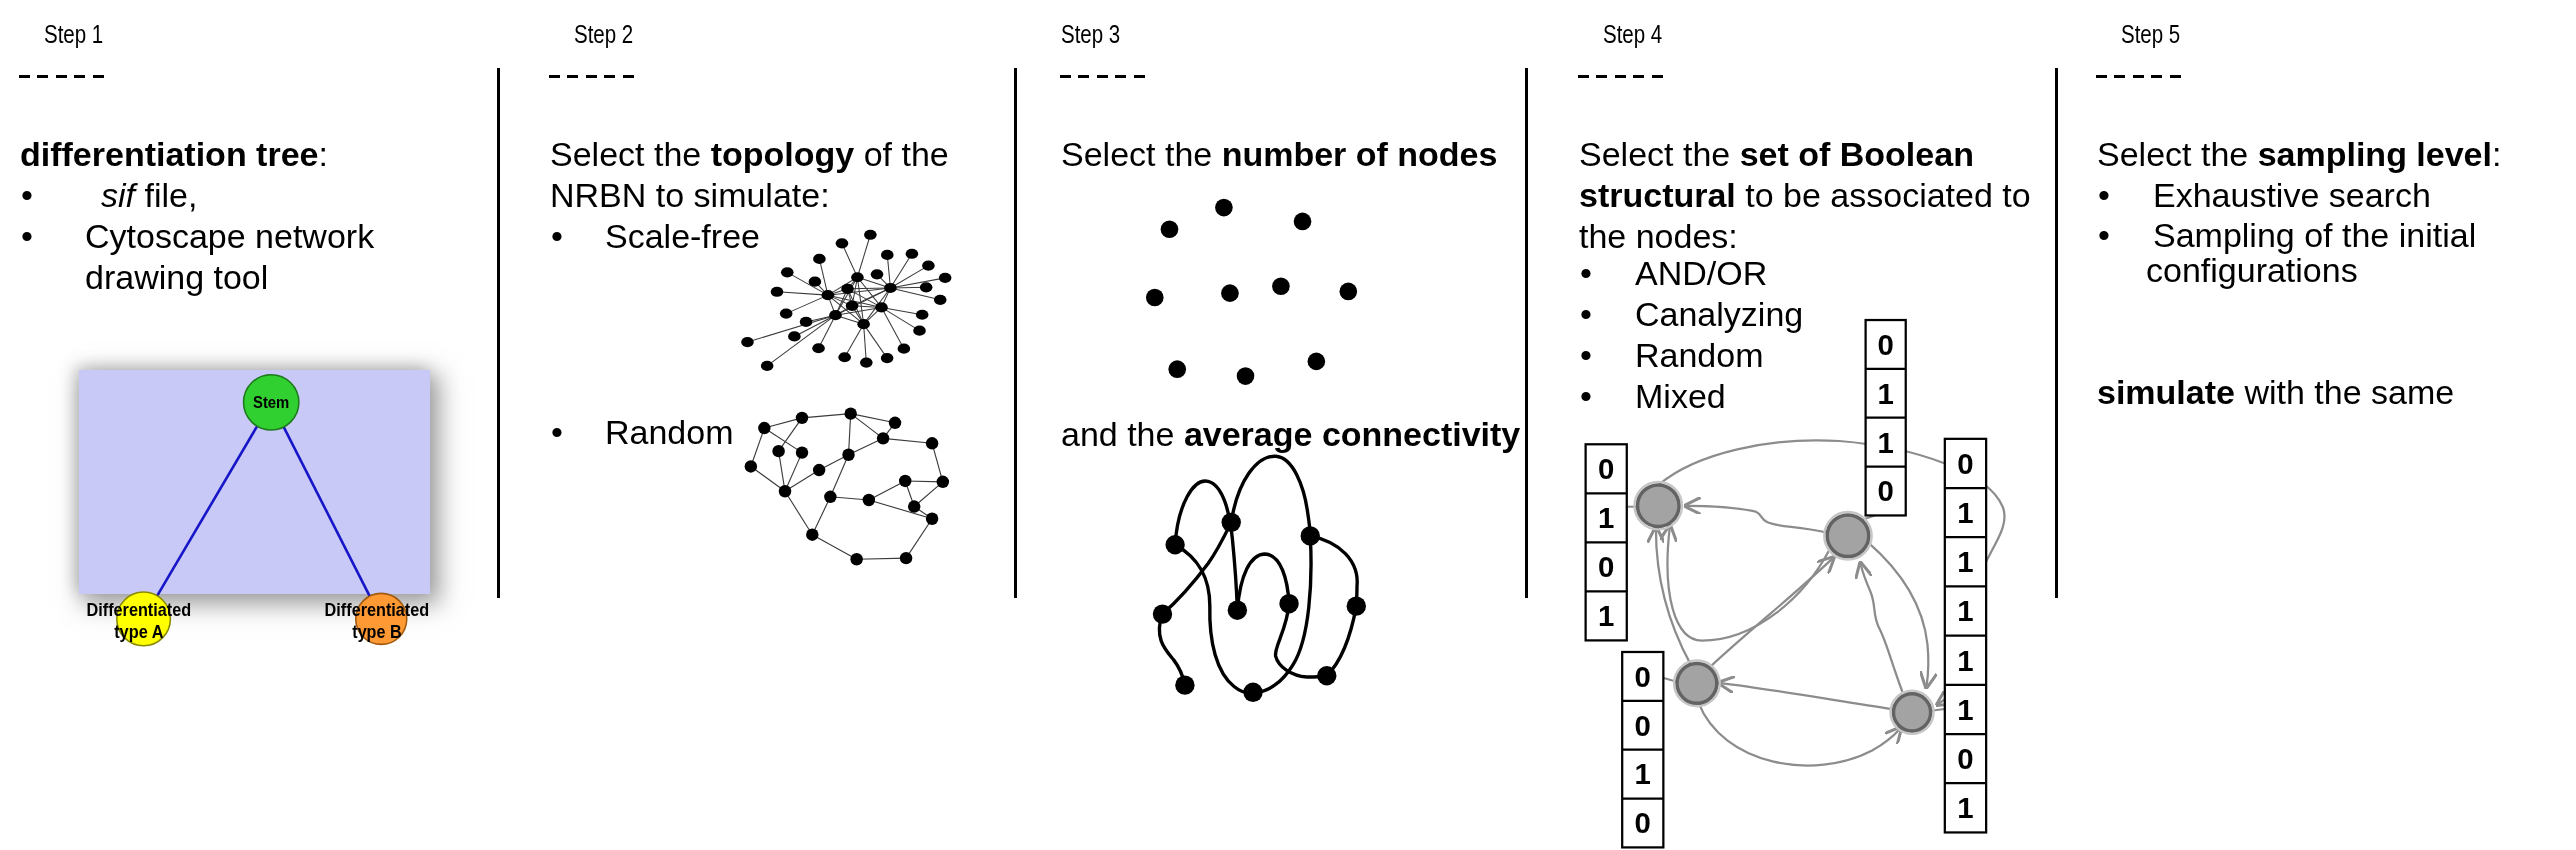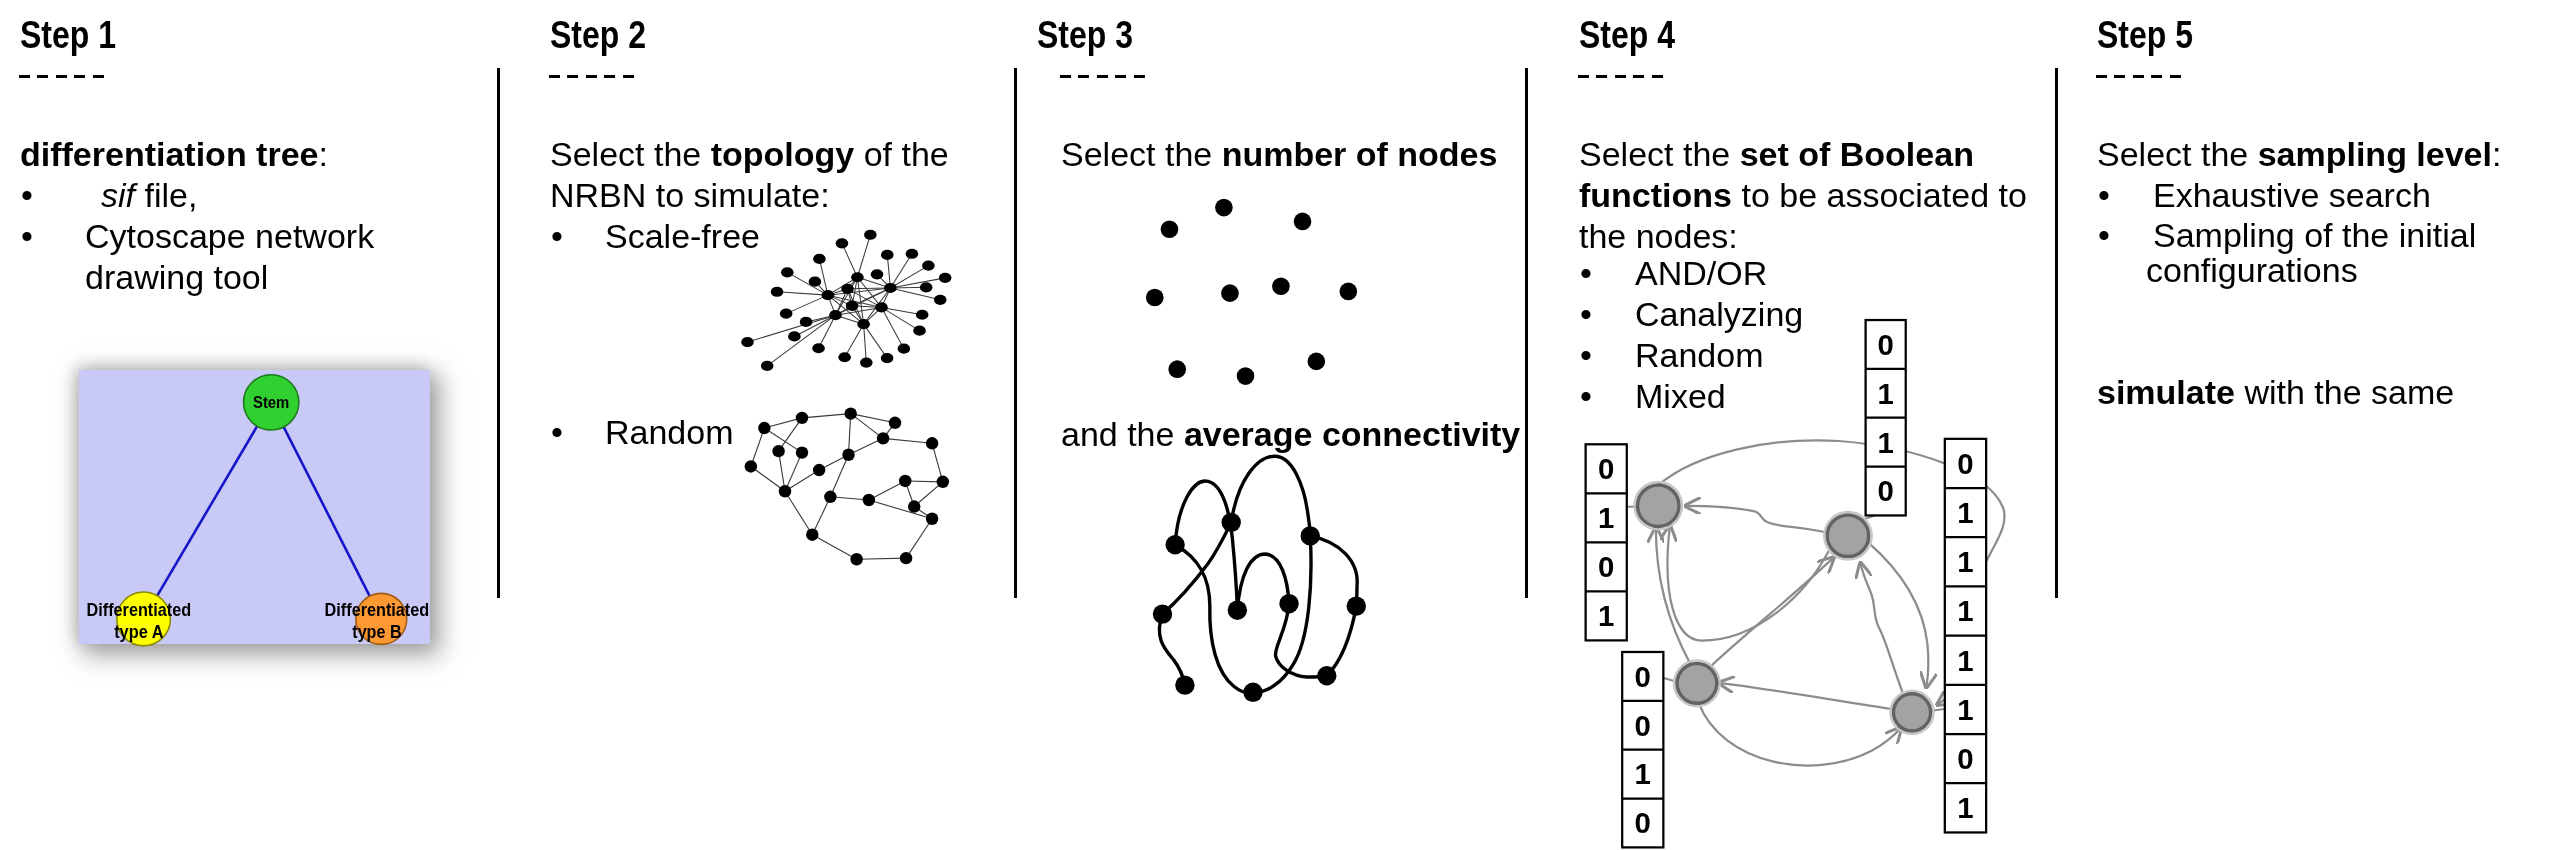--- a/index.html
+++ b/index.html
@@ -1,17 +1,17 @@
 <!DOCTYPE html>
 <html style="font-size:14px"><head><meta charset="utf-8"><style>
 
 html,body{margin:0;padding:0;}
 body{width:2576px;height:851px;background:#fff;font-family:"Liberation Sans",sans-serif;color:#000;position:relative;overflow:hidden;}
 .sep{position:absolute;width:2.8px;background:#000;top:68px;height:530px;}
-.title{position:absolute;font-size:39px;font-weight:bold;line-height:45px;white-space:nowrap;}
+.title{position:absolute;font-size:25px;font-weight:normal;line-height:45px;white-space:nowrap;margin-left:24px;}
 .title span{display:inline-block;transform:scaleX(0.82);transform-origin:0 0;}
 .dash{position:absolute;height:2.9px;width:87px;background:repeating-linear-gradient(90deg,#000 0,#000 11px,transparent 11px,transparent 18.4px);}
 .body{position:absolute;font-size:34px;line-height:41px;white-space:nowrap;}
 .bl{position:relative;}
 .m{position:absolute;font-size:34px;}
 i{font-style:italic;margin-left:16px;}
 
 </style></head><body>
 <div class="sep" style="left:497px"></div>
 <div class="sep" style="left:1014px"></div>
@@ -26,21 +26,21 @@
 <div class="title" style="left:1579px;top:12px"><span>Step 4</span></div>
 <div class="dash" style="left:1578px;top:75px"></div>
 <div class="title" style="left:2097px;top:12px"><span>Step 5</span></div>
 <div class="dash" style="left:2096px;top:75px"></div>
 <div class="body" style="left:20px;top:134px">
 <div><b>differentiation tree</b>:</div>
 <div class="bl" style="padding-left:65px"><span class="m" style="left:0.9px">•</span><i>sif</i> file,</div>
 <div class="bl" style="padding-left:65px"><span class="m" style="left:0.9px">•</span>Cytoscape network</div>
 <div style="padding-left:65px">drawing tool</div>
 </div>
-<div style="position:absolute;left:79px;top:370px;width:351px;height:274px;background:#c9c9f8;box-shadow:6px 7.8px 22.5px 3.5px rgba(85,85,85,0.55), -4.3px -4.3px 14px rgba(120,120,120,0.32);"><svg width="351" height="282" viewBox="0 0 406 326" font-family="Liberation Sans, sans-serif">
+<div style="position:absolute;left:79px;top:370px;width:351px;height:224px;background:#c9c9f8;box-shadow:6px 7.8px 22.5px 3.5px rgba(85,85,85,0.55), -4.3px -4.3px 14px rgba(120,120,120,0.32);"><svg width="351" height="282" viewBox="0 0 406 326" font-family="Liberation Sans, sans-serif">
 <line x1="222.3" y1="37.3" x2="74.7" y2="287.8" stroke="#1616c8" stroke-width="3"></line>
 <line x1="222.3" y1="37.3" x2="349.6" y2="287.8" stroke="#1616c8" stroke-width="3"></line>
 <circle cx="222.3" cy="37.3" r="32" fill="#2fd02f" stroke="#1d7a1d" stroke-width="1.8"></circle>
 <circle cx="74.7" cy="287.8" r="31" fill="#ffff00" stroke="#8a8a00" stroke-width="1.8"></circle>
 <circle cx="349.6" cy="287.8" r="29.5" fill="#ff9933" stroke="#a05a10" stroke-width="1.8"></circle>
 <text x="222.3" y="44" font-size="19" font-weight="bold" text-anchor="middle" textLength="42" lengthAdjust="spacingAndGlyphs">Stem</text>
 <text x="69.2" y="284" font-size="20.5" font-weight="bold" text-anchor="middle" textLength="121" lengthAdjust="spacingAndGlyphs">Differentiated</text>
 <text x="69.2" y="310" font-size="20.5" font-weight="bold" text-anchor="middle" textLength="57" lengthAdjust="spacingAndGlyphs">type A</text>
 <text x="344.6" y="284" font-size="20.5" font-weight="bold" text-anchor="middle" textLength="121" lengthAdjust="spacingAndGlyphs">Differentiated</text>
 <text x="344.6" y="310" font-size="20.5" font-weight="bold" text-anchor="middle" textLength="57" lengthAdjust="spacingAndGlyphs">type B</text>
@@ -243,21 +243,21 @@
 <circle cx="1429.8" cy="704.9" r="11.2"></circle>
 <circle cx="1489.5" cy="697.4" r="11.2"></circle>
 <circle cx="1567.2" cy="700.2" r="11.2"></circle>
 <circle cx="1369.2" cy="791.5" r="11.2"></circle>
 <circle cx="1447.9" cy="799.7" r="11.2"></circle>
 <circle cx="1533.1" cy="780.6" r="11.2"></circle>
 </g>
   </svg>
 <div class="body" style="left:1579px;top:134px">
 <div>Select the <b>set of Boolean</b></div>
-<div><b>functions</b> to be associated to</div>
+<div><b>structural</b> to be associated to</div>
 <div>the nodes:</div>
 </div>
 <div class="body" style="left:1579px;top:253px">
 <div class="bl" style="padding-left:56px"><span class="m" style="left:0.9px">•</span>AND/OR</div>
 <div class="bl" style="padding-left:56px"><span class="m" style="left:0.9px">•</span>Canalyzing</div>
 <div class="bl" style="padding-left:56px"><span class="m" style="left:0.9px">•</span>Random</div>
 <div class="bl" style="padding-left:56px"><span class="m" style="left:0.9px">•</span>Mixed</div>
 </div>
 <svg style="position:absolute;left:1558px;top:294px" width="476" height="556" viewBox="1800 340 550 643" font-family="Liberation Sans, sans-serif">
 <defs>

